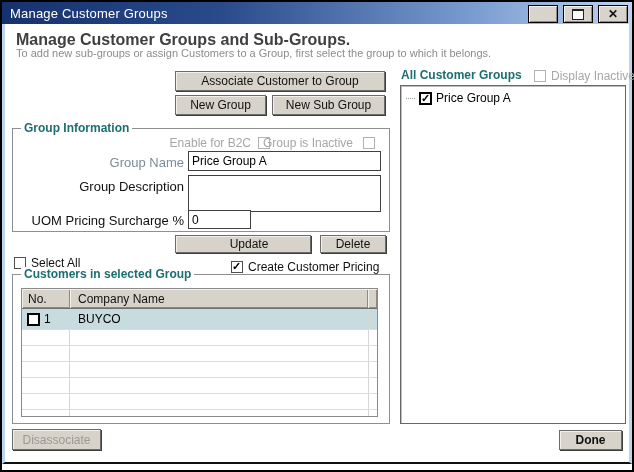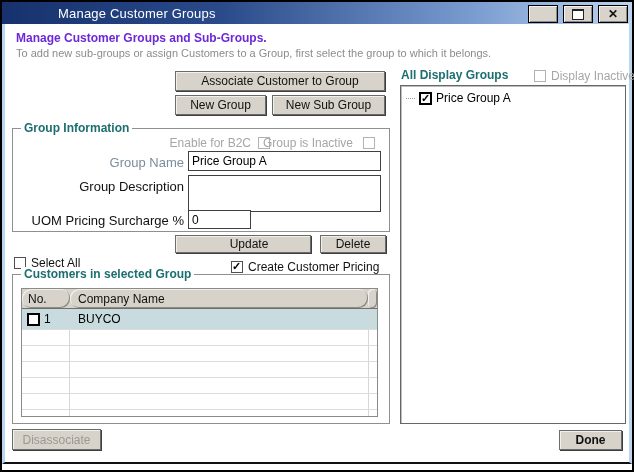--- a/index.html
+++ b/index.html
@@ -1,26 +1,26 @@
 <!DOCTYPE html>
 <html><head>
 <meta charset="utf-8">
 <style>
   html,body{margin:0;padding:0;background:#9aa5b1;font-family:"Liberation Sans",sans-serif;}
   .window{position:relative;width:630px;height:468px;border:2px solid #000;background:#fff;margin:0 auto;box-sizing:content-box;}
   
-  .titlebar{position:relative;height:22px;background:linear-gradient(to right,#16326e 0%,#2a4a8a 35%,#7a9cd0 75%,#bdd4f0 100%);display:flex;align-items:center;padding-left:48px;}
+  .titlebar{position:relative;height:22px;background:linear-gradient(to right,#16326e 0%,#2a4a8a 35%,#7a9cd0 75%,#bdd4f0 100%);display:flex;align-items:center;}
   .titlebar .title{color:#fff;font-size:13px;padding-left:8px;letter-spacing:.2px;}
   .winbtns{position:absolute;right:4px;top:3px;display:flex;gap:5px;}
   .winbtn{width:30px;height:18px;background:#d8d4cc;border:1px solid #000;box-shadow:inset 1px 1px 0 #f4f2ec, inset -1px -1px 0 #8e8a82;display:flex;align-items:center;justify-content:center;font-size:12px;font-weight:bold;color:#111;cursor:default;box-sizing:border-box;}
   .winbtn .min-glyph{margin-top:6px;line-height:4px;}
   .max-box{display:inline-block;width:10px;height:8px;border:1px solid #222;border-top-width:2px;background:#fff;}
   
   .body{position:relative;height:440px;background:#fff;border-left:3px solid #bdd4ee;border-right:3px solid #bdd4ee;border-bottom:2px solid #101010;box-sizing:border-box;}
-  .hdr-title{position:absolute;left:11px;top:7px;font-size:12px;font-weight:bold;color:#6d28d9;}
+  .hdr-title{position:absolute;left:11px;top:7px;font-size:16px;font-weight:bold;color:#404040;}
   .hdr-sub{position:absolute;left:11px;top:23px;font-size:11px;color:#8c8c8c;}
   
   .btn{position:absolute;background:#d7d3ca;border:1px solid #6b6b6b;box-shadow:1px 1px 0 #3f3f3f, inset 1px 1px 0 #f2f0ea;font-family:"Liberation Sans",sans-serif;font-size:12px;color:#111;display:flex;align-items:center;justify-content:center;box-sizing:border-box;cursor:default;}
   .btn.disabled{color:#9c9892;}
   .btn.bold{font-weight:bold;}
   
   .grp{position:absolute;border:1px solid #8f8f8f;background:transparent;box-sizing:border-box;}
   .grp .legend{position:absolute;top:-8px;left:8px;background:#fff;padding:0 3px;font-size:12px;font-weight:bold;color:#1c6e70;white-space:nowrap;}
   .lbl{font-size:12px;color:#111;white-space:nowrap;}
   .lbl.dim{color:#a6a6a6;}
@@ -33,21 +33,21 @@
   .cb.checked::after{content:"\2713";position:absolute;left:0px;top:-2px;font-size:11px;font-weight:bold;color:#000;line-height:12px;}
   
   .tinput{position:absolute;border:1px solid #404040;background:#fff;font-family:"Liberation Sans",sans-serif;font-size:12px;color:#000;padding:2px 3px;box-sizing:border-box;outline:none;resize:none;}
   
   .treepanel{position:absolute;left:395px;top:61px;width:226px;height:339px;background:#fff;border:1px solid #676767;box-shadow:inset 1px 1px 0 #bdbdbd;box-sizing:border-box;overflow:hidden;}
   .treeitem{display:flex;align-items:center;gap:4px;padding:5px 0 0 5px;font-size:12px;color:#000;}
   .treeline{width:9px;border-top:1px dotted #9a9a9a;flex:none;}
   
   .ctable{position:absolute;left:8px;top:13px;width:357px;height:129px;border:1px solid #8a8a8a;background:#fff;box-sizing:border-box;display:flex;flex-direction:column;overflow:hidden;}
   .thead{display:flex;height:19px;flex:none;background:#d7d3ca;border-bottom:1px solid #6f6f6f;}
-  .th{box-shadow:inset 1px 1px 0 #f2f0ea, inset -1px -1px 0 #8e8a82;font-size:12px;color:#111;display:flex;align-items:center;box-sizing:border-box;border-radius:9px;}
+  .th{box-shadow:inset 1px 1px 0 #f2f0ea, inset -1px -1px 0 #8e8a82;font-size:12px;color:#111;display:flex;align-items:center;box-sizing:border-box;}
   .th.c1{width:48px;padding-left:6px;}
   .th.c2{flex:1;padding-left:8px;}
   .th.c3{width:9px;}
   .trow{display:flex;flex:none;border-bottom:1px solid #dcdcdc;background:#fff;}
   .trow.sel{background:#c8dbdf;height:20px;align-items:center;}
   .trow.empty{height:15px;}
   .cell{box-sizing:border-box;display:flex;align-items:center;font-size:12px;color:#000;}
   .cell.c1{width:48px;padding-left:5px;gap:4px;border-right:1px solid #d6d6d6;}
   .cell.c2{flex:1;padding-left:8px;border-right:1px solid #d6d6d6;}
   .cell.c3{width:8px;}
@@ -75,21 +75,21 @@
 
   <div class="body">
 
     <div class="hdr-title">Manage Customer Groups and Sub-Groups.</div>
     <div class="hdr-sub">To add new sub-groups or assign Customers to a Group, first select the group to which it belongs.</div>
 
     <button class="btn" style="left:170px;top:47px;width:210px;height:20px;">Associate Customer to Group</button>
     <button class="btn" style="left:170px;top:71px;width:91px;height:20px;">New Group</button>
     <button class="btn" style="left:267px;top:71px;width:113px;height:20px;">New Sub Group</button>
 
-    <div class="teal-hd" style="position:absolute;left:396px;top:44px;">All Display Groups</div>
+    <div class="teal-hd" style="position:absolute;left:396px;top:44px;">All Customer Groups</div>
     <div class="chkrow" style="left:529px;top:45px;">
       <span class="cb dim"></span>
       <span class="lbl dim">Display Inactive</span>
     </div>
     <div class="treepanel">
         <div class="treeitem">
           <span class="treeline"></span>
           <span class="cb bold checked"></span>
           <span>Price Group A</span>
         </div>

